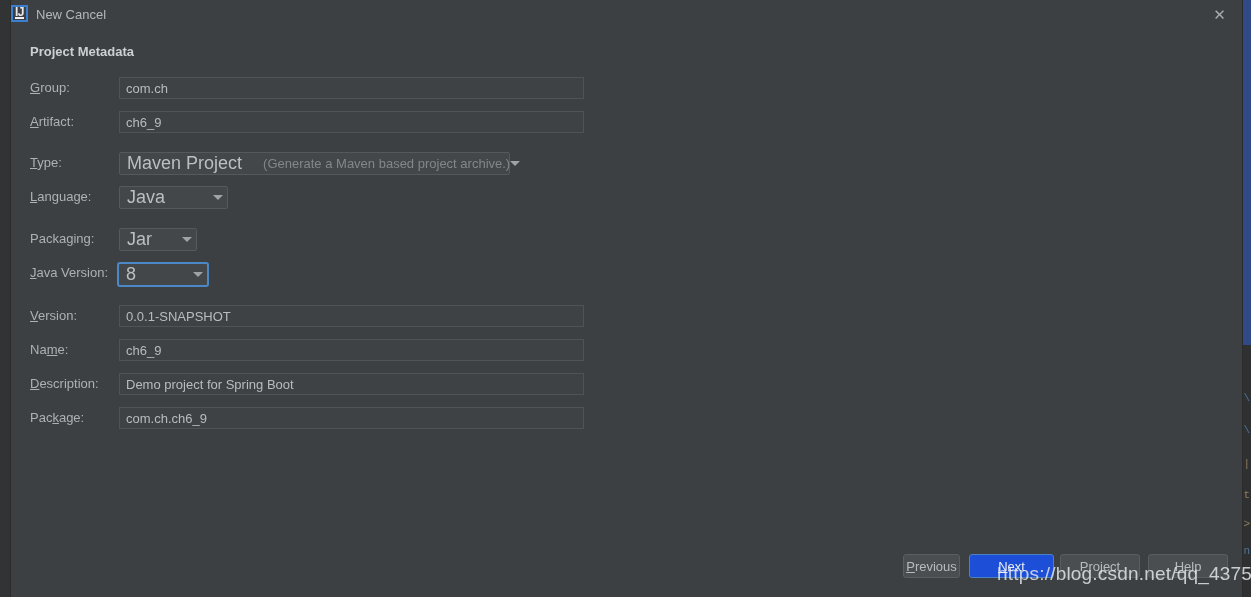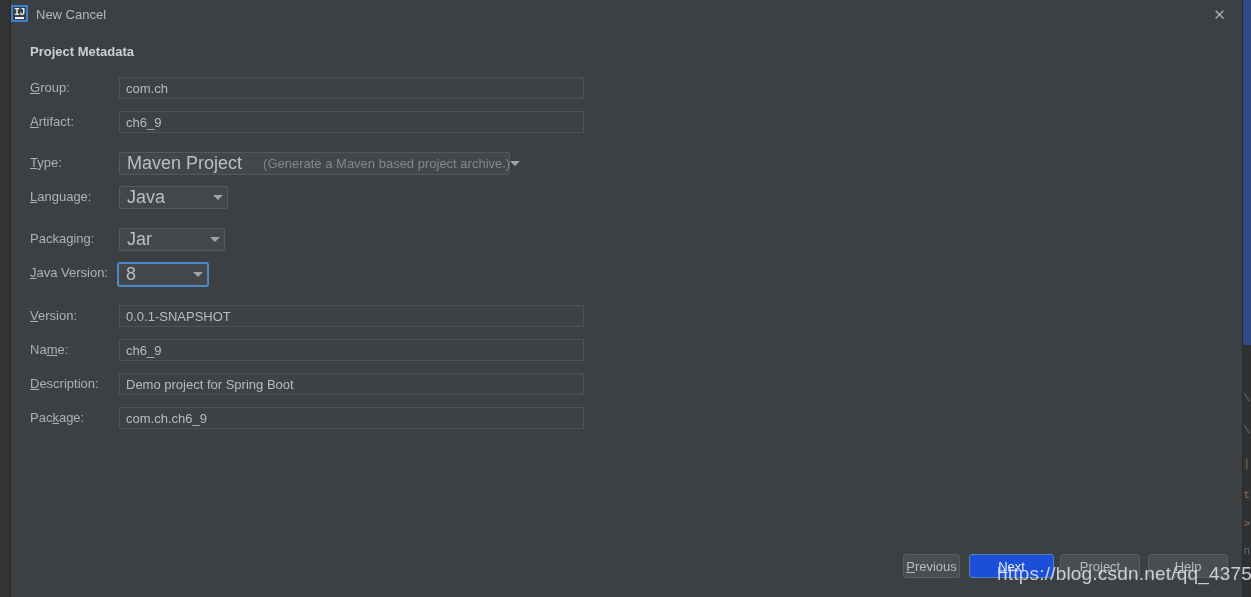--- a/index.html
+++ b/index.html
@@ -114,22 +114,22 @@
     height: 17px;
     background: #3a3f45;
     border: 2px solid #3c7fd1;
     box-sizing: border-box;
     display: flex;
     flex-direction: column;
     align-items: center;
     justify-content: center;
   }
   .ij-icon .ij-text {
-    font-family: Liberation Mono, monospace;
-    font-size: 10px;
+    font-family: Liberation Sans, sans-serif;
+    font-size: 12px;
     font-weight: bold;
     color: #e8e8e8;
     line-height: 7px;
     letter-spacing: -.5px;
   }
   .ij-icon .ij-bar {
     width: 9px;
     height: 2px;
     background: #f0f0f0;
     margin-top: 1px;
@@ -348,21 +348,21 @@
     <div class="row" style="top:186px;">
       <div class="flabel"><u>L</u>anguage:</div>
       <div class="combo" style="width:109px;gap:46px;">
         <span class="ctext">Java</span>
         <span class="arrow"></span>
       </div>
     </div>
 
     <div class="row" style="top:228px;">
       <div class="flabel">Packa<u>g</u>ing:</div>
-      <div class="combo" style="width:106px;">
+      <div class="combo" style="width:78px;">
         <span class="ctext">Jar</span>
         <span class="arrow"></span>
       </div>
     </div>
 
     <div class="row" style="top:262px;">
       <div class="flabel"><u>J</u>ava Version:</div>
       <div class="combo focused" style="left:106px; width:92px; height:25px;">
         <span class="ctext">8</span>
         <span class="arrow"></span>

